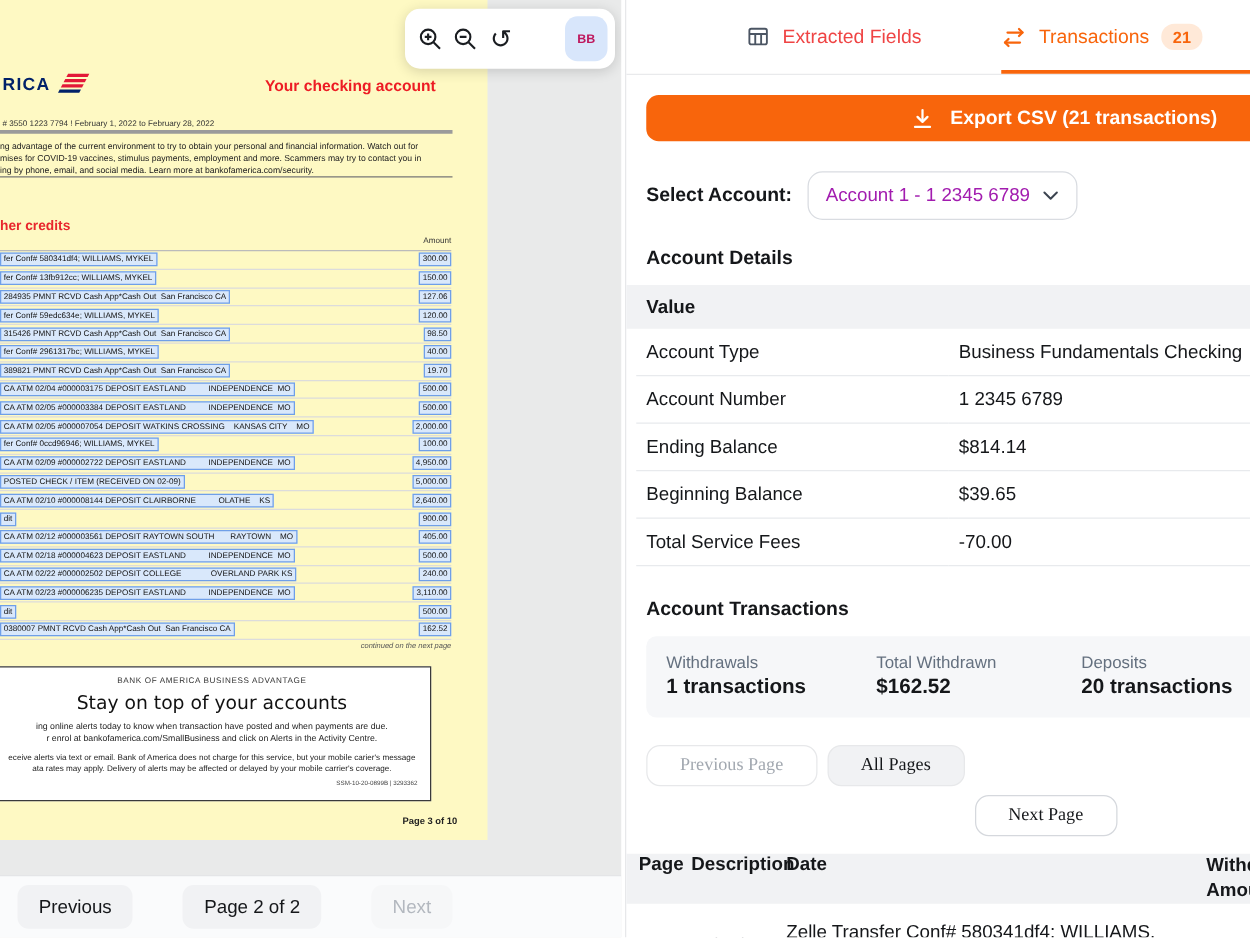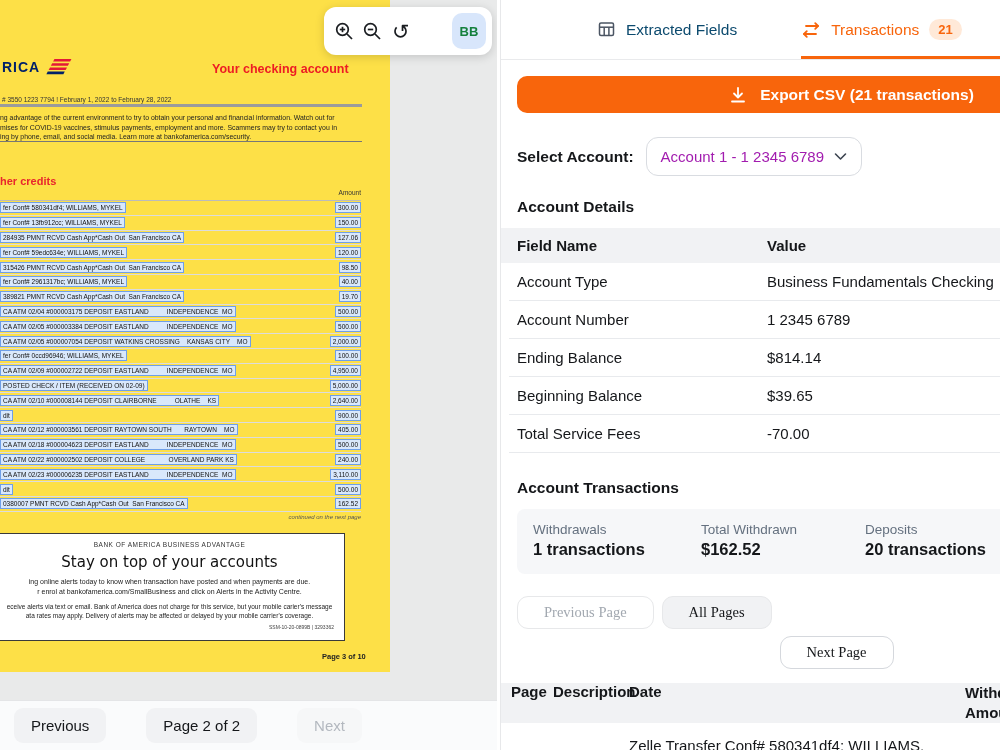--- a/index.html
+++ b/index.html
@@ -1,21 +1,21 @@
 <!DOCTYPE html>
 <html><head>
 <meta charset="utf-8">
 <style>
   * { margin:0; padding:0; box-sizing:border-box; }
   html,body { width:1000px; height:750px; overflow:hidden; font-family:"Liberation Sans",sans-serif; background:#fff; }
   .app { position:relative; width:1000px; height:750px; }
 
   
   .left-panel { position:absolute; left:0; top:0; width:497px; height:750px; background:#e9eaea; overflow:hidden; }
-  .doc-page { position:absolute; left:0; top:0; width:390px; height:672px; background:#fde047; color:#222; }
+  .doc-page { position:absolute; left:0; top:0; width:390px; height:672px; background:#fef9c3; color:#222; }
   .doc-logo-row { position:absolute; left:2px; top:58px; display:flex; align-items:center; gap:5px; }
   .doc-logo-text { font-size:14px; font-weight:bold; color:#012169; letter-spacing:1px; }
   .doc-title { position:absolute; left:212px; top:62px; font-size:12.5px; font-weight:bold; color:#ed1c24; }
   .doc-account-line { position:absolute; left:2px; top:96px; font-size:6.5px; color:#333; }
   .doc-thick-rule { position:absolute; left:0; top:104px; width:362px; height:2.5px; background:#9b9b9b; }
   .doc-notice { position:absolute; left:0; top:113px; width:366px; font-size:6.9px; line-height:9.5px; color:#222; }
   .doc-hr { position:absolute; left:0; top:141px; width:362px; height:1px; background:#777; }
   .doc-section-heading { position:absolute; left:0; top:175px; font-size:11px; font-weight:bold; color:#e8262d; }
   .doc-amount-header { position:absolute; top:189px; right:29px; font-size:6.5px; color:#333; }
   .doc-tx-list { position:absolute; left:0; top:200px; width:361px; border-top:1px solid #bbb; }
@@ -26,33 +26,33 @@
   .ad-eyebrow { font-size:6.5px; color:#333; letter-spacing:.5px; }
   .ad-title { font-size:15px; font-weight:500; color:#111; margin:5px 0 6px; font-family:"DejaVu Sans",sans-serif; }
   .ad-line { font-size:7px; line-height:9.5px; color:#222; }
   .ad-line.small { font-size:6.5px; line-height:9px; }
   .ad-gap { height:6px; }
   .ad-code { text-align:right; font-size:5px; color:#444; margin-top:4px; }
   .doc-page-label { position:absolute; left:322px; top:652px; font-size:7.5px; font-weight:bold; color:#222; }
 
   .viewer-toolbar { position:absolute; left:324px; top:7px; width:168px; height:48px; background:#fff; border-radius:12px; box-shadow:0 2px 10px rgba(0,0,0,.16); display:flex; align-items:center; justify-content:space-evenly; padding:0 6px; }
   .tool-btn { width:30px; height:30px; display:flex; align-items:center; justify-content:center; border:none; background:transparent; cursor:pointer; color:#1a1d21; }
-  .bb-chip { width:36px; height:36px; border-radius:10px; background:#d8e6fb; display:flex; align-items:center; justify-content:center; font-size:13px; font-weight:bold; color:#15803d; border:none; cursor:pointer;margin-left:37px; }
+  .bb-chip { width:36px; height:36px; border-radius:10px; background:#d8e6fb; display:flex; align-items:center; justify-content:center; font-size:10px; font-weight:bold; color:#be185d; border:none; cursor:pointer;margin-left:37px; }
   .rotate-glyph { font-size:21px; line-height:1; color:#1a1d21; }
 
   .left-bottom-bar { position:absolute; left:0; bottom:0; width:497px; height:50px; background:#fafbfc; border-top:1px solid #e4e5e7; display:flex; align-items:center; gap:40px; padding-left:14px; }
   .nav-btn { height:35px; padding:0 17px; border-radius:9px; border:none; background:#f1f2f4; font-size:15px; color:#15171a; cursor:pointer; font-family:inherit; }
   .nav-indicator { height:35px; padding:0 17px; border-radius:9px; background:#f1f2f4; font-size:15px; color:#15171a; display:flex; align-items:center; }
   .nav-btn.disabled { background:#f6f7f8; color:#b3b8bf; }
 
   
   .right-panel { position:absolute; left:500px; top:0; width:500px; height:750px; background:#fff; border-left:1px solid #e7e8ea; overflow:hidden; }
   .right-content { width:700px; }
   .tabs-row { display:flex; align-items:stretch; height:60px; border-bottom:1px solid #e9eaec; }
-  .tab { display:flex; align-items:center; gap:10px; font-size:15.5px; color:#0c4a6e; border-bottom:3px solid transparent; padding-top:3px; cursor:pointer; }
+  .tab { display:flex; align-items:center; gap:10px; font-size:15.5px; color:#ef4444; border-bottom:3px solid transparent; padding-top:3px; cursor:pointer; }
   .tab.first { margin-left:96px; }
   .tab.active { margin-left:64px; color:#f8650c; font-weight:500; border-bottom-color:#f8650c; padding-right:48px; }
   .tab-badge { background:#ffe9d8; color:#f8650c; font-size:13px; font-weight:600; border-radius:999px; padding:3px 9px; }
   .export-btn { margin:16px 16px 0 16px; width:668px; height:37px; background:#f8650c; border:none; border-radius:10px; color:#fff; font-size:15.5px; font-weight:600; display:flex; align-items:center; justify-content:center; gap:12px; cursor:pointer; font-family:inherit; }
   .select-row { display:flex; align-items:center; margin:24px 0 0 16px; gap:12px; }
   .select-label { font-size:15.5px; font-weight:600; color:#15171a; }
   .account-select { display:flex; align-items:center; gap:10px; border:1.5px solid #d9dce1; border-radius:12px; padding:10px 14px; font-size:15px; color:#a21caf; background:#fff; cursor:pointer; }
   .section-heading { margin:22px 0 0 16px; font-size:15.5px; font-weight:600; color:#15171a; }
   .details-table { margin-top:12px; width:700px; }
   .det-header, .det-row { display:grid; grid-template-columns:258px 1fr; }
@@ -275,21 +275,20 @@
           <span>Account 1 - 1 2345 6789</span>
           <svg width="13" height="9" viewBox="0 0 13 9" fill="none" stroke="#3c4450" stroke-width="1.6" stroke-linecap="round" stroke-linejoin="round">
             <path d="M1.5 2 6.5 7l5-5"></path>
           </svg>
         </div>
       </div>
 
       <div class="section-heading">Account Details</div>
       <div class="details-table">
         <div class="det-header">
-          <div>Field Name</div>
           <div>Value</div>
         </div>
         <div>
             <div class="det-row">
               <div>Account Type</div>
               <div>Business Fundamentals Checking</div>
             </div>
             <div class="det-row">
               <div>Account Number</div>
               <div>1 2345 6789</div>

